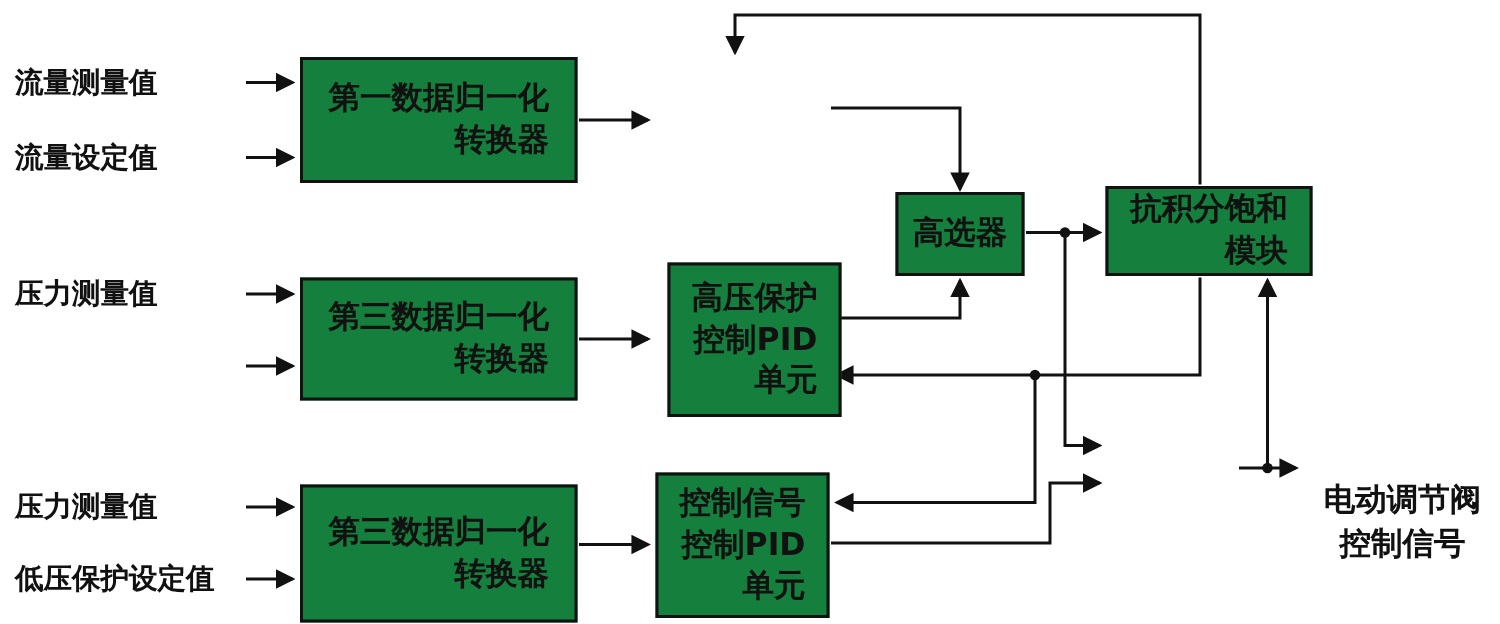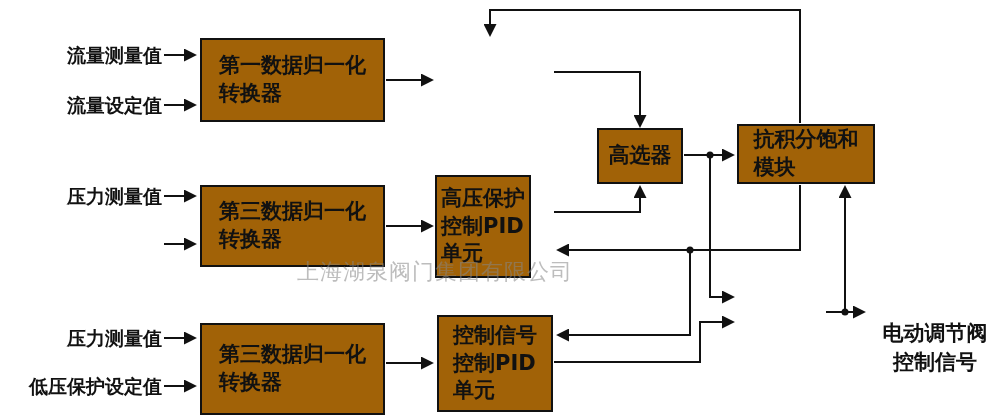--- a/index.html
+++ b/index.html
@@ -10,36 +10,35 @@
     width: 1000px;
     height: 416px;
     background: #ffffff;
     overflow: hidden;
   }
   .wires { position: absolute; left: 0; top: 0; z-index: 1; }
   .box {
     position: absolute;
     z-index: 2;
     border: 2px solid #111;
-    background: #a16207;
+    background: #15803d;
     display: flex;
     align-items: center;
     justify-content: center;
-    text-align: left;
+    text-align: right;
     font-size: 21px;
     font-weight: bold;
     line-height: 1.32;
     white-space: pre-line;
   }
   .in-label {
     position: absolute;
     z-index: 2;
     left: 10px;
     width: 152px;
-    text-align: right;
     font-size: 19px;
     font-weight: bold;
     line-height: 26px;
     white-space: nowrap;
   }
   .out-label {
     position: absolute;
     z-index: 2;
     text-align: center;
     font-size: 21px;
@@ -110,28 +109,27 @@
   <div class="in-label" style="top:183px">压力测量值</div>
   <div class="in-label" style="top:325px">压力测量值</div>
   <div class="in-label" style="top:373px">低压保护设定值</div>
 
   <div class="box" style="left:200px;top:38px;width:185px;height:84px">第一数据归一化
 转换器</div>
   <div class="box" style="left:200px;top:185px;width:185px;height:82px">第三数据归一化
 转换器</div>
   <div class="box" style="left:200px;top:323px;width:185px;height:92px">第三数据归一化
 转换器</div>
-  <div class="box" style="left:435px;top:175px;width:96px;height:103px">高压保护
+  <div class="box" style="left:445px;top:175px;width:116px;height:103px">高压保护
 控制PID
 单元</div>
   <div class="box" style="left:437px;top:315px;width:116px;height:97px">控制信号
 控制PID
 单元</div>
   <div class="box" style="left:737px;top:124px;width:138px;height:60px">抗积分饱和
 模块</div>
   <div class="box" style="left:597px;top:128px;width:86px;height:56px">高选器</div>
 
   <div class="out-label" style="left:872px;top:283px;width:126px">电动调节阀
 控制信号</div>
 
-  <div class="watermark">上海湖泉阀门集团有限公司</div>
 
 </div>
 
 </body></html>

